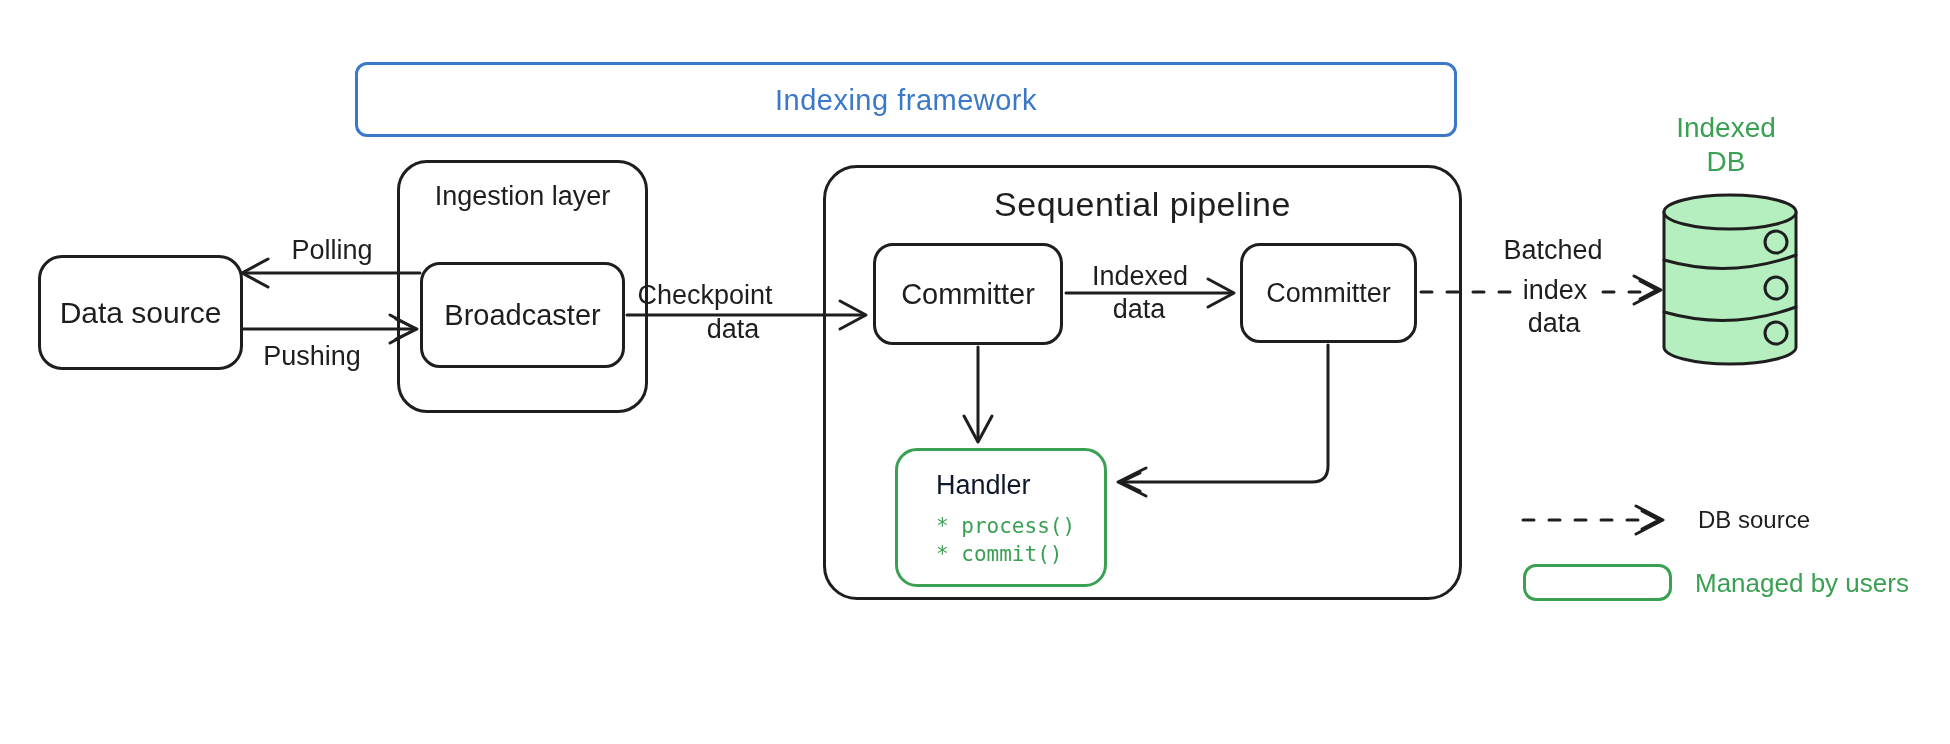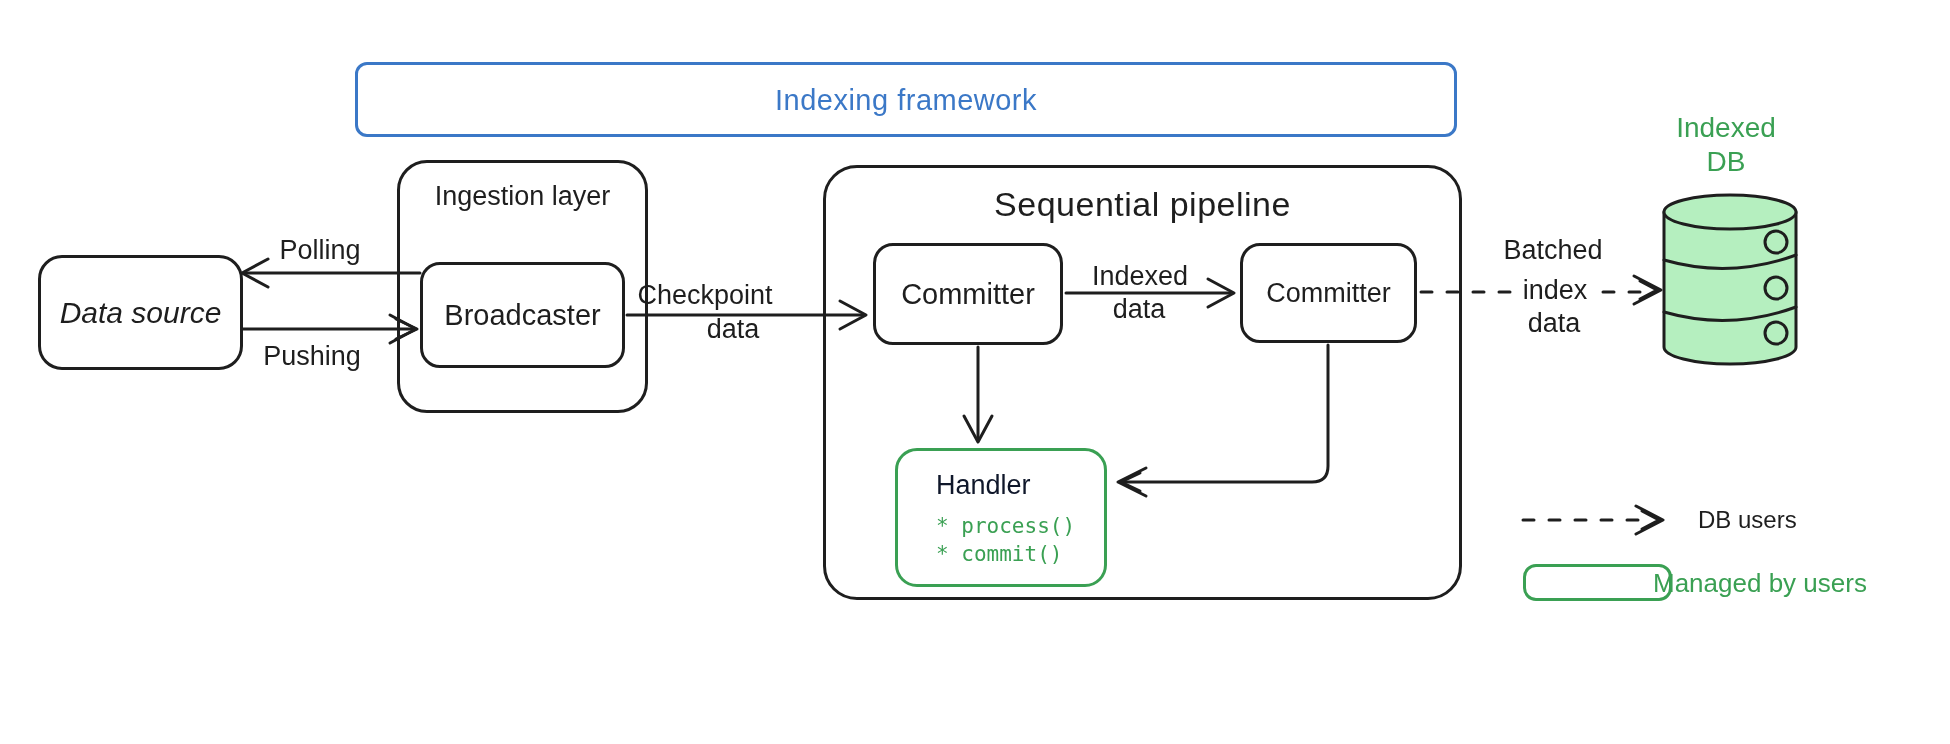--- a/index.html
+++ b/index.html
@@ -7,21 +7,21 @@
   #canvas{position:relative;width:1950px;height:744px;background:#ffffff;overflow:hidden;}
 
   
   .box{position:absolute;box-sizing:border-box;background:#ffffff;border:3px solid #1e1e1e;}
   .box.center{display:flex;align-items:center;justify-content:center;}
   .box.toplabel{display:flex;align-items:flex-start;justify-content:center;}
 
   #framework-box{left:355px;top:62px;width:1102px;height:75px;border-color:#3b78c7;border-radius:12px;}
   #framework-box .title{color:#3b78c7;font-size:29px;letter-spacing:.5px;}
 
-  #datasource-box{left:38px;top:255px;width:205px;height:115px;border-radius:24px;font-size:30px;font-style:italic;}
+  #datasource-box{left:38px;top:255px;width:205px;height:115px;border-radius:24px;font-size:30px;}
   #ingestion-box{left:397px;top:160px;width:251px;height:253px;border-radius:30px;}
   #ingestion-box .title{font-size:27px;padding-top:18px;}
   #broadcaster-box{left:420px;top:262px;width:205px;height:106px;border-radius:20px;font-size:29px;}
 
   #pipeline-box{left:823px;top:165px;width:639px;height:435px;border-radius:34px;}
   #pipeline-box .title{font-size:34px;padding-top:17px;letter-spacing:.5px;}
   #processor-box{left:873px;top:243px;width:190px;height:102px;border-radius:20px;font-size:29px;}
   #committer-box{left:1240px;top:243px;width:177px;height:100px;border-radius:20px;font-size:27px;}
 
   #handler-box{left:895px;top:448px;width:212px;height:139px;border-radius:22px;border:3px solid #3aa053;padding:19px 8px 0 38px;}
@@ -136,34 +136,34 @@
       <path class="stroke" d="M1664,212 V347 A66,17 0 0 0 1796,347 V212"></path>
       <ellipse cx="1730" cy="212" rx="66" ry="17" fill="#b5efbf" stroke="#1e1e1e" stroke-width="3"></ellipse>
       <path class="stroke" d="M1664,260 Q1730,279 1796,255"></path>
       <path class="stroke" d="M1664,312 Q1730,331 1796,307"></path>
       <circle class="stroke" cx="1776" cy="242" r="11"></circle>
       <circle class="stroke" cx="1776" cy="288" r="11"></circle>
       <circle class="stroke" cx="1776" cy="333" r="11"></circle>
     </g>
   </svg>
 
-  <div class="flabel" style="left:320px;top:250px;">Polling</div>
+  <div class="flabel" style="left:332px;top:250px;">Polling</div>
   <div class="flabel" style="left:312px;top:356px;">Pushing</div>
 
   <div class="flabel" style="left:705px;top:295px;">Checkpoint</div>
   <div class="flabel" style="left:733px;top:329px;">data</div>
 
   <div class="flabel" style="left:1140px;top:276px;">Indexed</div>
   <div class="flabel" style="left:1139px;top:309px;">data</div>
 
   <div class="flabel" style="left:1553px;top:250px;">Batched</div>
   <div class="flabel" id="index-mid" style="left:1555px;top:290px;">index</div>
   <div class="flabel" style="left:1554px;top:323px;">data</div>
 
   <div class="flabel green" id="db-label" style="left:1726px;top:145px;">
     <div>Indexed</div>
     <div>DB</div>
   </div>
 
-  <div class="flabel left" style="left:1698px;top:520px;font-size:24px;">DB users</div>
-  <div class="flabel left green" style="left:1653px;top:583px;font-size:26px;">Managed by users</div>
+  <div class="flabel left" style="left:1698px;top:520px;font-size:24px;">DB source</div>
+  <div class="flabel left green" style="left:1695px;top:583px;font-size:26px;">Managed by users</div>
 
 </div>
 
 </body></html>

